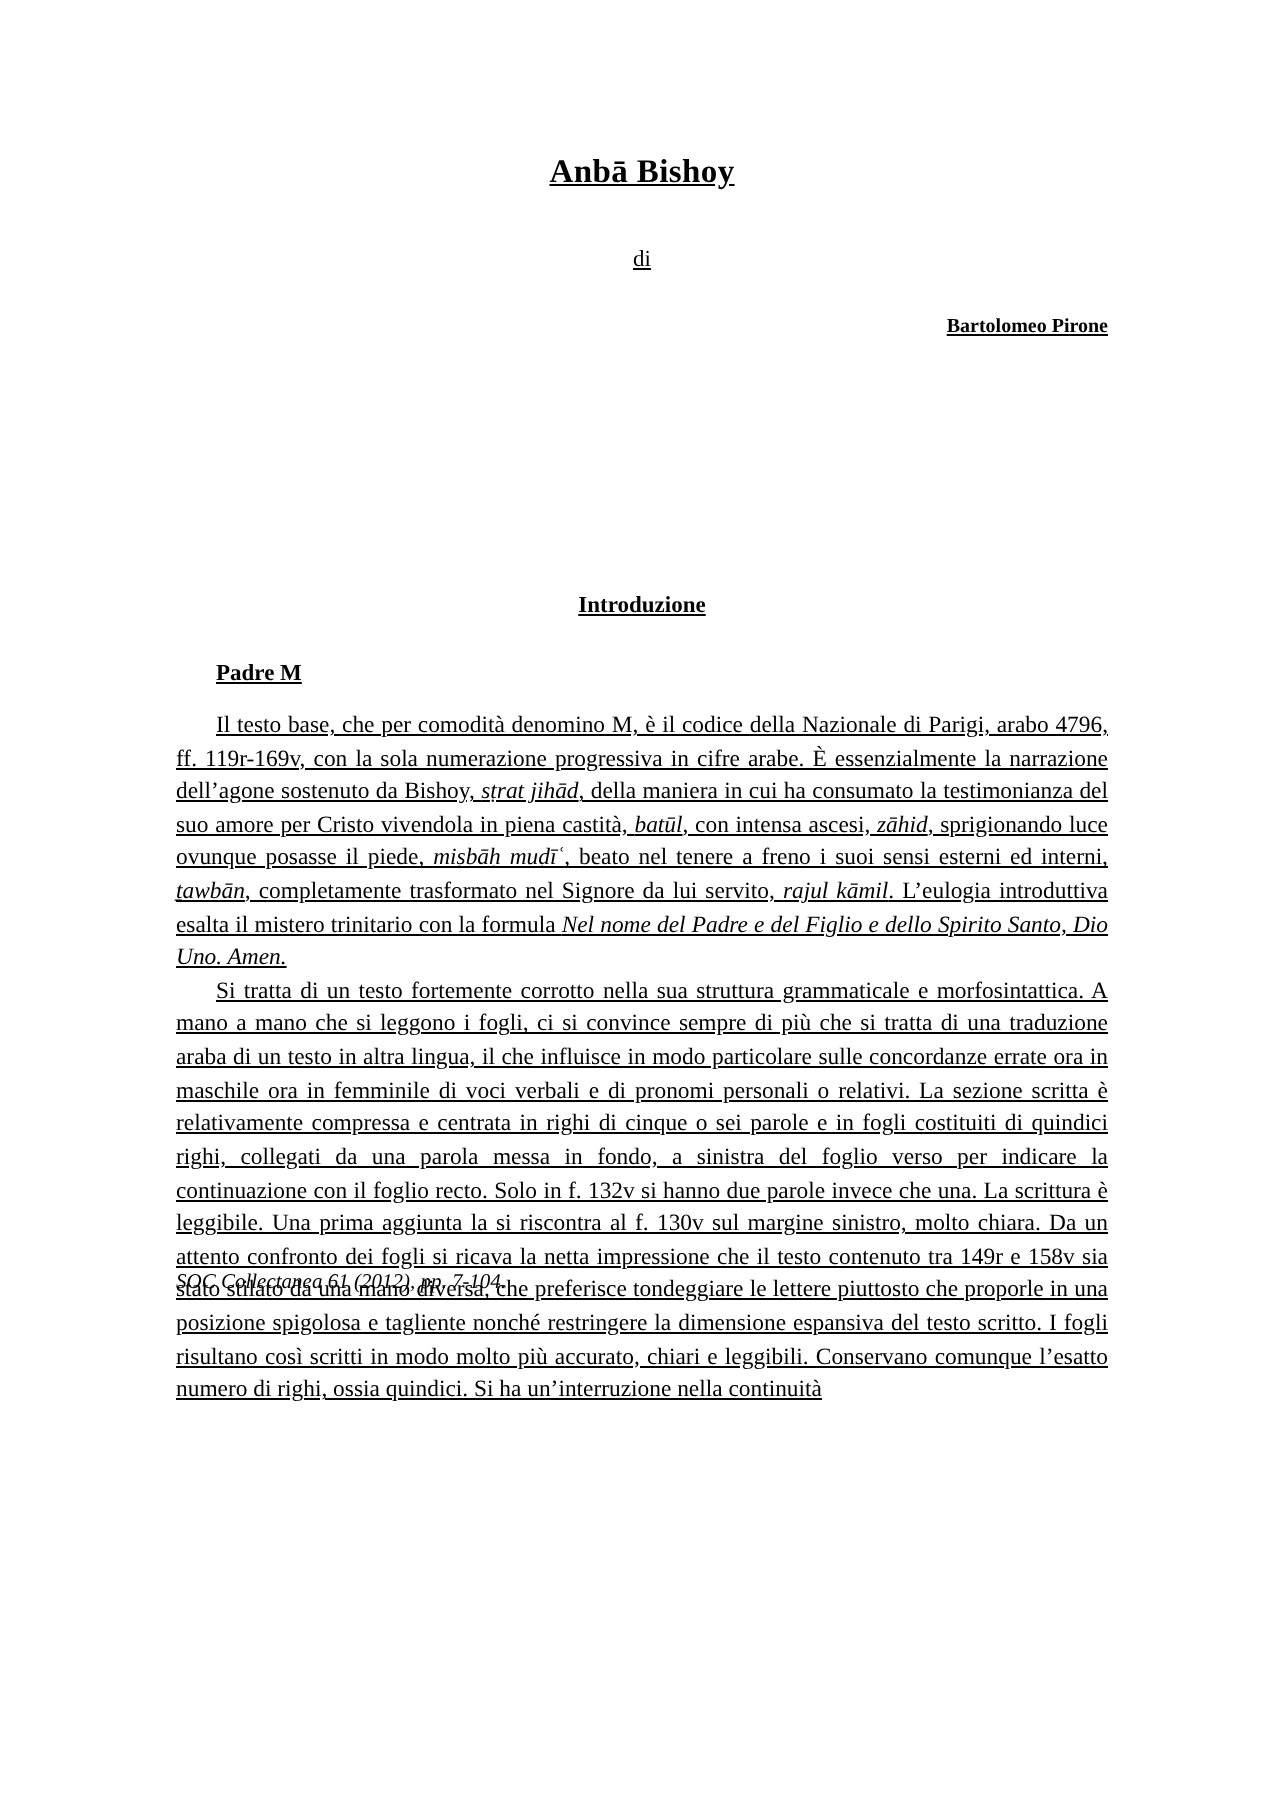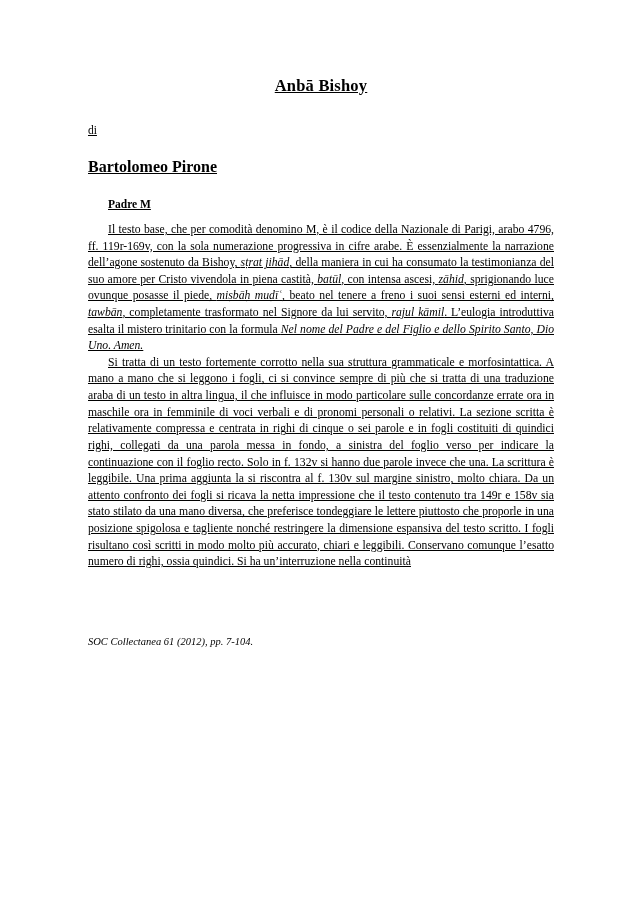--- a/index.html
+++ b/index.html
@@ -25,26 +25,27 @@
     text-decoration: underline;
   }
   .doc-title {
     text-align: center;
     font-size: 16.5px;
     font-weight: bold;
     letter-spacing: 0.2px;
     margin: 14px 0 0 0;
   }
   .byline-di {
+    text-align: center;
     font-size: 11.5px;
     margin: 28px 0 0 0;
   }
   .author {
-    text-align: left;
-    font-size: 16px;
+    text-align: right;
+    font-size: 10px;
     font-weight: bold;
     margin: 22px 0 0 0;
   }
   .section-heading {
     text-align: center;
     font-size: 11.5px;
     font-weight: bold;
     margin: 128px 0 0 0;
   }
   .subsection-heading {
@@ -80,20 +81,21 @@
 <body>
 
 <div class="page">
 
   <h1 class="doc-title">Anbā Bishoy</h1>
 
   <div class="byline-di">di</div>
 
   <div class="author">Bartolomeo Pirone</div>
 
+  <div class="section-heading">Introduzione</div>
 
   <div class="subsection-heading">Padre M</div>
 
   <p class="body-text indent"><span>Il testo base, che per comodità denomino M, è il codice della Nazionale di Parigi, arabo 4796, ff. 119r-169v, con la sola numerazione progressiva in cifre arabe. È essenzialmente la narrazione dell’agone sostenuto da Bishoy, </span><span class="it">sṭrat jihād</span><span>, della maniera in cui ha consumato la testimonianza del suo amore per Cristo vivendola in piena castità, </span><span class="it">batūl</span><span>, con intensa ascesi, </span><span class="it">zāhid</span><span>, sprigionando luce ovunque posasse il piede, </span><span class="it">miṣbāḥ muḍīʿ</span><span>, beato nel tenere a freno i suoi sensi esterni ed interni, </span><span class="it">ṯawbān</span><span>, completamente trasformato nel Signore da lui servito, </span><span class="it">rajul kāmil</span><span>. L’eulogia introduttiva esalta il mistero trinitario con la formula </span><span class="it">Nel nome del Padre e del Figlio e dello Spirito Santo, Dio Uno. Amen.</span></p>
 
   <p class="body-text tight indent"><span>Si tratta di un testo fortemente corrotto nella sua struttura grammaticale e morfosintattica. A mano a mano che si leggono i fogli, ci si convince sempre di più che si tratta di una traduzione araba di un testo in altra lingua, il che influisce in modo particolare sulle concordanze errate ora in maschile ora in femminile di voci verbali e di pronomi personali o relativi. La sezione scritta è relativamente compressa e centrata in righi di cinque o sei parole e in fogli costituiti di quindici righi, collegati da una parola messa in fondo, a sinistra del foglio verso per indicare la continuazione con il foglio recto. Solo in f. 132v si hanno due parole invece che una. La scrittura è leggibile. Una prima aggiunta la si riscontra al f. 130v sul margine sinistro, molto chiara. Da un attento confronto dei fogli si ricava la netta impressione che il testo contenuto tra 149r e 158v sia stato stilato da una mano diversa, che preferisce tondeggiare le lettere piuttosto che proporle in una posizione spigolosa e tagliente nonché restringere la dimensione espansiva del testo scritto. I fogli risultano così scritti in modo molto più accurato, chiari e leggibili. Conservano comunque l’esatto numero di righi, ossia quindici. Si ha un’interruzione nella continuità</span></p>
 
   <div class="footer">SOC Collectanea 61 (2012), pp. 7-104.</div>
 
 </div>

